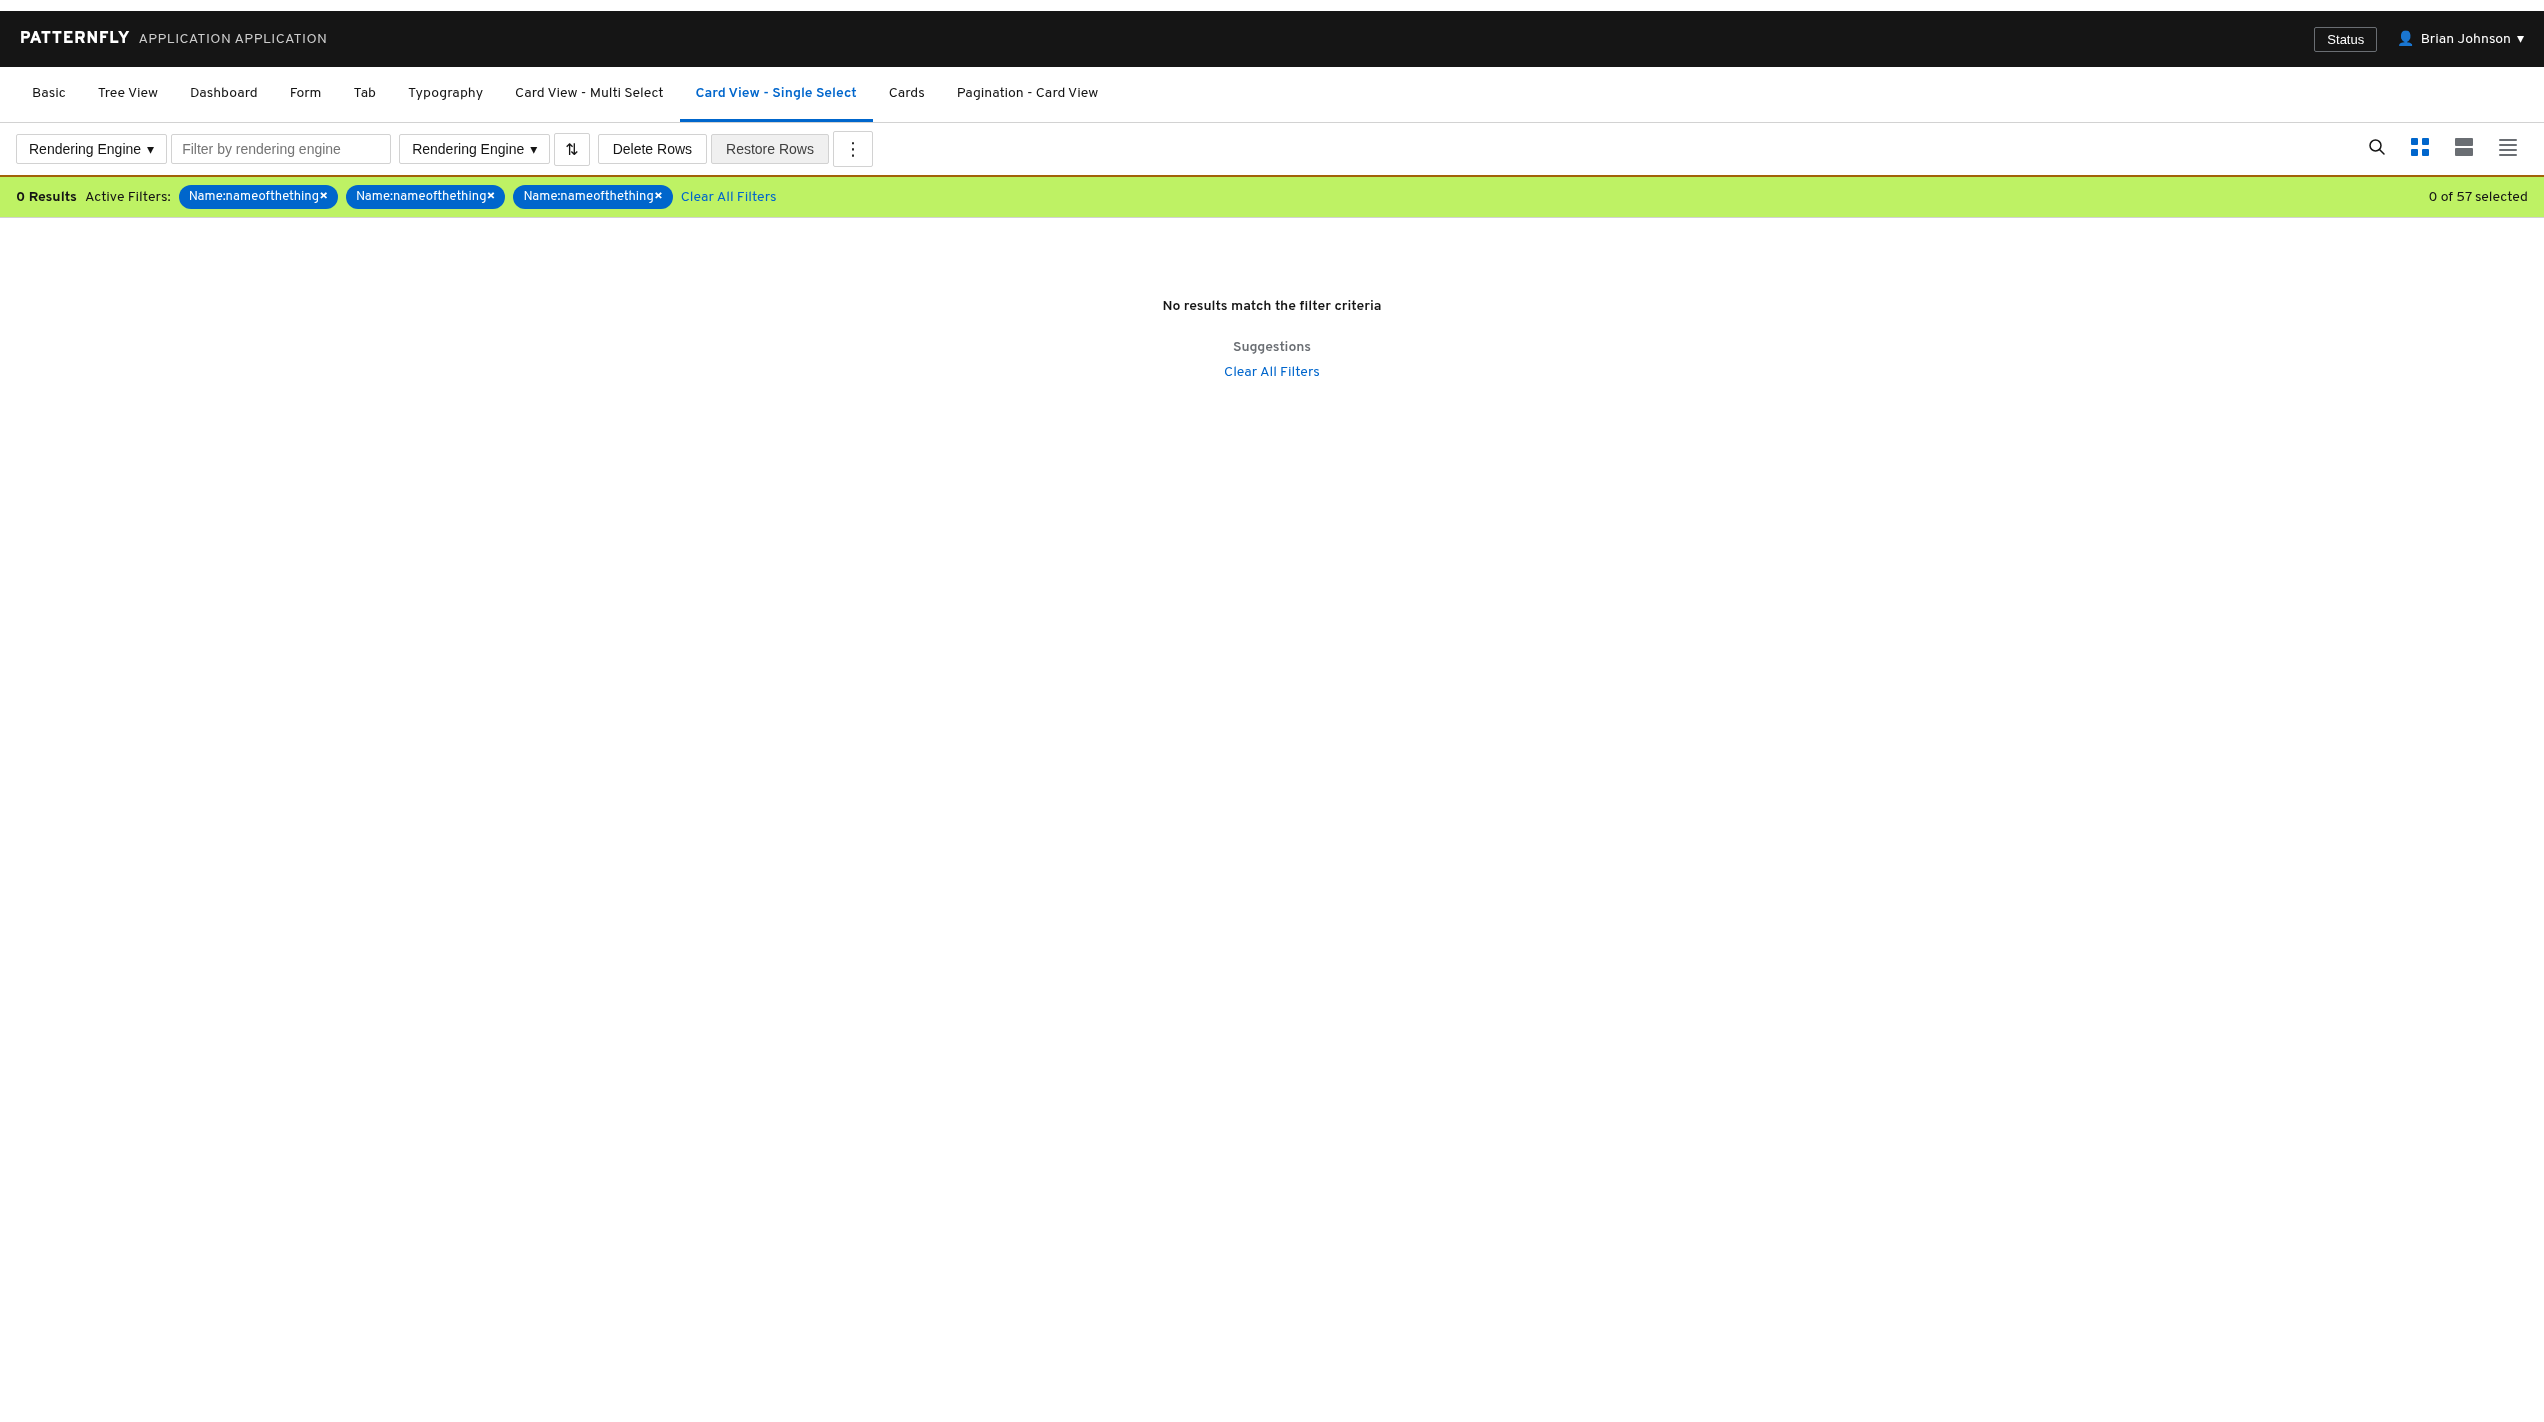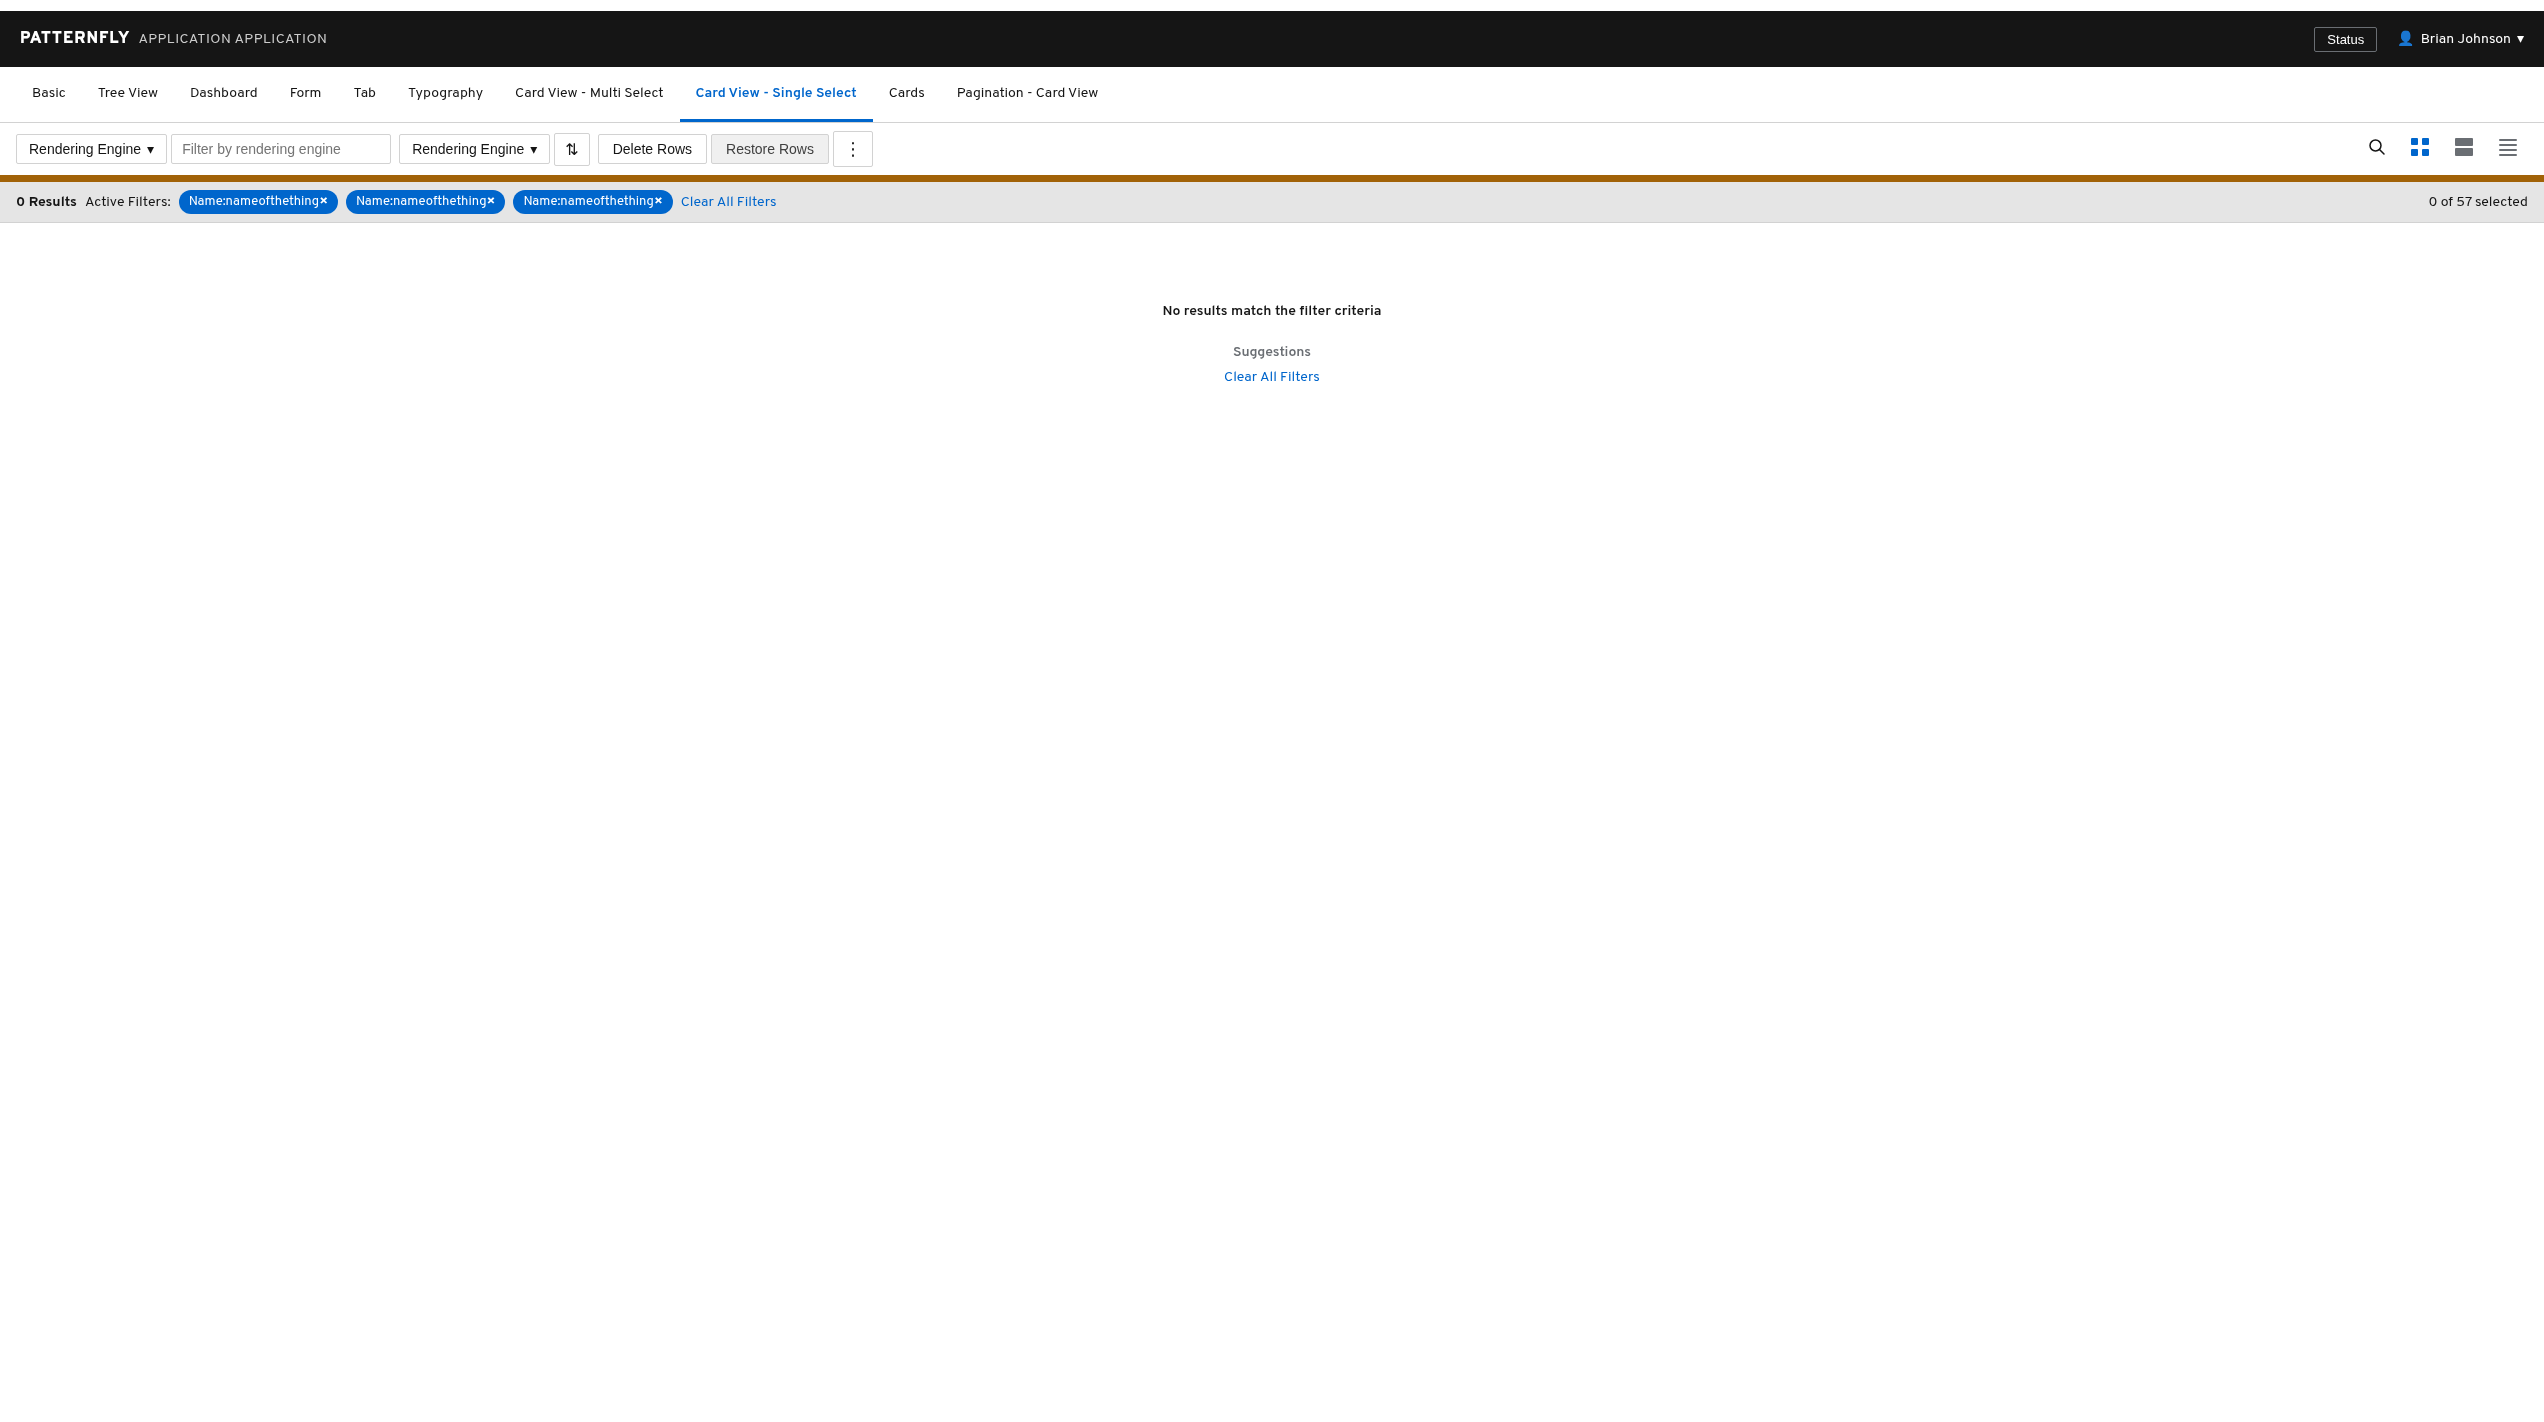--- a/index.html
+++ b/index.html
@@ -82,21 +82,21 @@
       color: #06c;
       font-weight: 600;
     }
 
     
     .toolbar {
       display: flex;
       align-items: center;
       padding: 8px 16px;
       gap: 8px;
-      border-bottom: 7px solid #a16207;
+      border-bottom: 2px solid #a16207;
       background: #fff;
     }
     .toolbar-group {
       display: flex;
       align-items: center;
       gap: 4px;
     }
     .dropdown-btn {
       display: flex;
       align-items: center;
@@ -171,21 +171,21 @@
     }
     .view-btn.active { color: #06c; }
 
     
     .filters-bar {
       display: flex;
       align-items: center;
       padding: 8px 16px;
       gap: 8px;
       border-bottom: 1px solid #d2d2d2;
-      background: #e5e5e5;
+      background: #bef264;
     }
     .results-count {
       font-weight: 700;
       font-size: 14px;
       white-space: nowrap;
     }
     .active-filters-label {
       font-size: 14px;
       white-space: nowrap;
       color: #151515;

